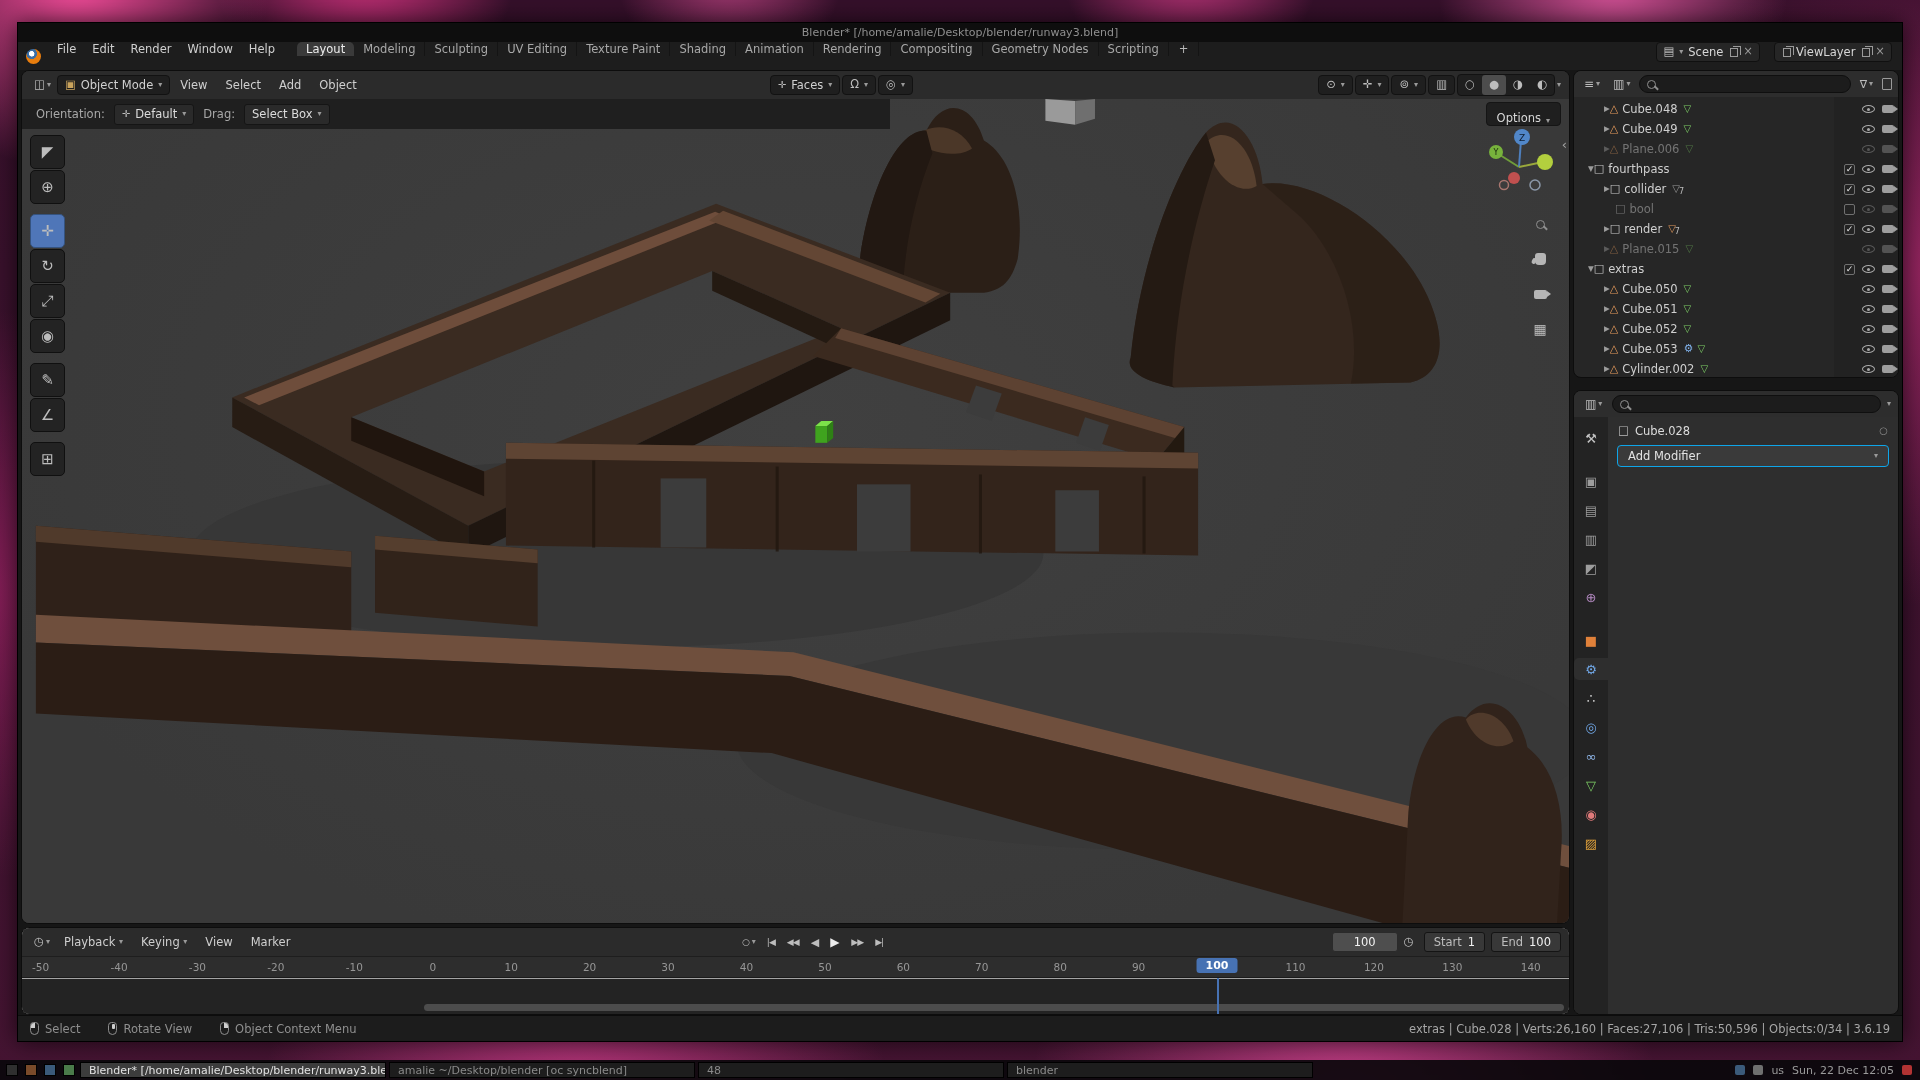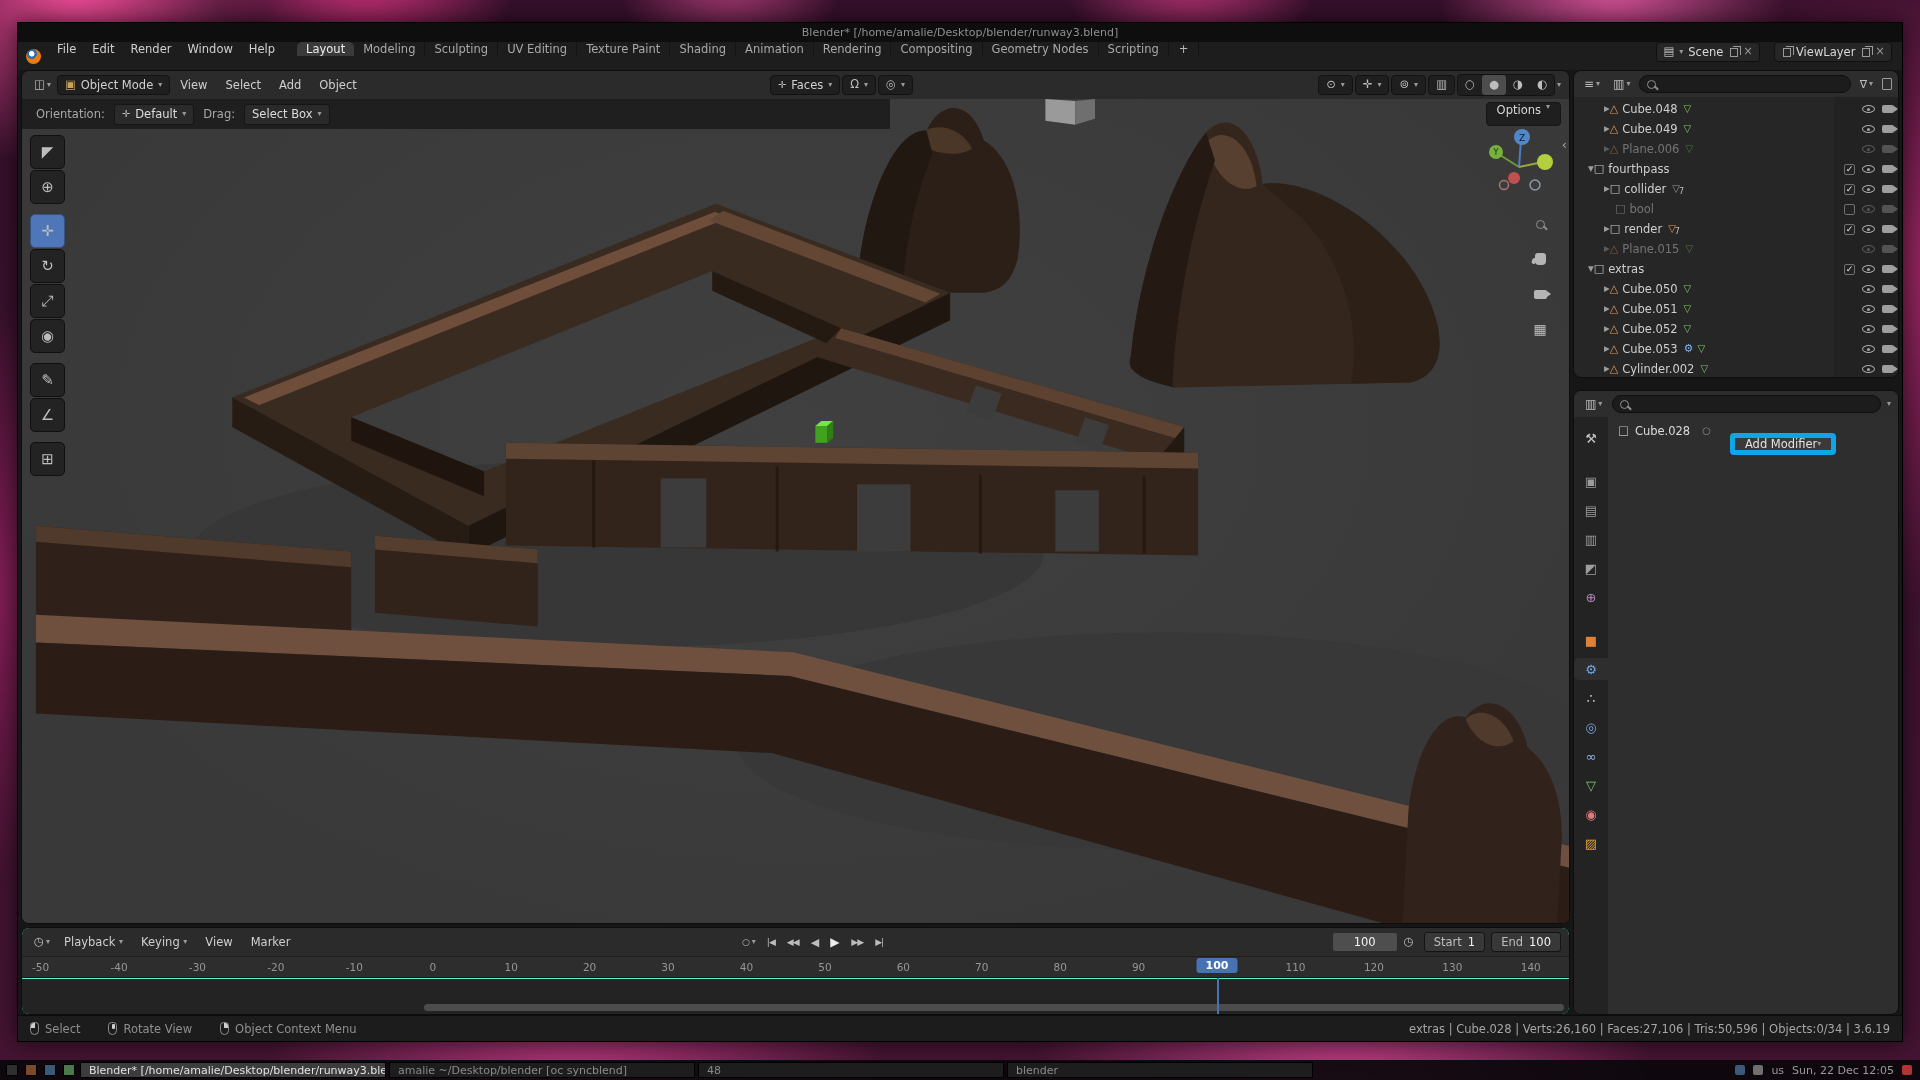--- a/index.html
+++ b/index.html
@@ -58,34 +58,34 @@
   .scene{position:absolute;inset:0;width:100%;height:100%}
   
   .toolsettings{position:absolute;left:0;right:0;top:0;height:30px;display:flex;
     justify-content:space-between;align-items:flex-start;font-size:11.5px}
   .ts-left{background:rgba(30,30,30,.96);height:30px;display:flex;align-items:center;gap:9px;
     padding:0 14px;width:868px}
   .ts-label{color:#a8a8a8}
   .ts-drop{display:flex;align-items:center;gap:5px;background:#2a2a2a;border:1px solid #151515;
     border-radius:3px;height:21px;padding:0 7px;color:#dcdcdc}
   .ts-options{background:rgba(30,30,30,.96);height:24px;margin:3px 8px 0 0;border-radius:4px;
-    display:flex;align-items:flex-start;gap:5px;padding:0 10px;color:#d8d8d8;border:1px solid #151515}
+    display:flex;align-items:flex-end;gap:5px;padding:0 10px;color:#d8d8d8;border:1px solid #151515}
   
   .toolbar{position:absolute;left:8px;top:36px;display:flex;flex-direction:column;gap:1px;width:35px}
   .tool{width:35px;height:34px;background:rgba(34,34,34,.92);border:1px solid #101010;border-radius:5px;
     display:flex;align-items:center;justify-content:center;color:#d4d4d4;font-size:15px}
   .tool.active{background:#4f76b8;color:#fff;border-color:#35537f}
   .tool.gap{margin-top:9px}
   
   .gizmo{position:absolute;right:12px;top:26px}
   .navstack{position:absolute;right:16px;top:112px;display:flex;flex-direction:column;gap:9px;align-items:center}
   .nav-btn{width:26px;height:26px;display:flex;align-items:center;justify-content:center;color:#bdbdbd;font-size:14px}
   .collapse{position:absolute;right:2px;top:38px;color:#a5a5a5;font-size:13px}
   
-  .timeline{height:88px;flex:0 0 auto;display:flex;flex-direction:column;background:#5eead4}
+  .timeline{height:88px;flex:0 0 auto;display:flex;flex-direction:column;background:#a3a3a3}
   .tl-header{height:28px;background:#2b2b2b;display:flex;align-items:center;gap:2px;padding:0 8px;
     font-size:11.5px;color:#cfcfcf;flex:0 0 auto}
   .t-btn{padding:0 5px;color:#bdbdbd;font-size:9px;letter-spacing:-1px;display:flex;align-items:center}
   .tl-pill{background:#383838;border:1px solid #141414;border-radius:3px;height:20px;display:flex;
     align-items:center;padding:0 9px;gap:6px;font-size:11.5px;color:#bdbdbd;margin-left:4px}
   .tl-pill .val{color:#f1f1f1}
   .tl-frame{background:#4e4e4e;border-color:#2a2a2a;width:66px;justify-content:center;color:#f3f3f3}
   .tl-body{position:relative;flex:1}
   .tl-ruler{position:absolute;left:0;right:0;top:0;height:22px;background:#2d2d2d;border-top:1px solid #1e1e1e;
     border-bottom:1px solid #1a1a1a}
@@ -110,23 +110,23 @@
   .cnt{font-size:8px;color:#bdbdbd;margin-left:-1px;align-self:flex-end;padding-bottom:3px}
   
   .props{flex:1;display:flex;flex-direction:column;min-height:0;background:#2e2e2e}
   .pr-header{height:26px;background:#2d2d2d;display:flex;align-items:center;gap:6px;padding:0 7px;flex:0 0 auto}
   .pr-body{flex:1;display:flex;min-height:0}
   .pr-nav{width:34px;background:#232323;display:flex;flex-direction:column;align-items:stretch;
     padding-top:10px;gap:7px;flex:0 0 auto}
   .pt{height:22px;display:flex;align-items:center;justify-content:center;font-size:13px;color:#9d9d9d}
   .pt.grp{margin-top:14px}
   .pt.active{background:#2e2e2e;border-radius:5px 0 0 5px}
-  .pr-content{flex:1;display:flex;flex-direction:row}
+  .pr-content{flex:1;display:flex;flex-direction:column}
   .crumb{height:28px;display:flex;align-items:center;gap:6px;padding:0 10px;color:#dcdcdc;font-size:11.5px}
-  .add-mod{height:22px;margin:16px 9px;background:#3a3a3a;border:5px solid #0ea5e9;border-radius:4px;
+  .add-mod{height:22px;margin:0 9px;background:#3a3a3a;border:1px solid #0ea5e9;border-radius:4px;
     display:flex;align-items:center;padding:0 10px;color:#e2e2e2;font-size:11.5px}
   .add-mod .g-caret{margin-left:auto}
   
   .statusbar{height:26px;background:#1c1c1c;display:flex;align-items:center;gap:28px;padding:0 12px;
     font-size:11.5px;color:#8f8f8f;flex:0 0 auto;border-top:1px solid #0c0c0c}
   .hint{display:flex;align-items:center;gap:6px}
   .sb-right{margin-left:auto;color:#a6a6a6}
   
   .taskbar{position:absolute;left:0;right:0;bottom:0;height:20px;background:rgba(10,8,11,.92);
     display:flex;align-items:center;font-size:11px;color:#9a9a9a;padding:0 4px;gap:3px}

